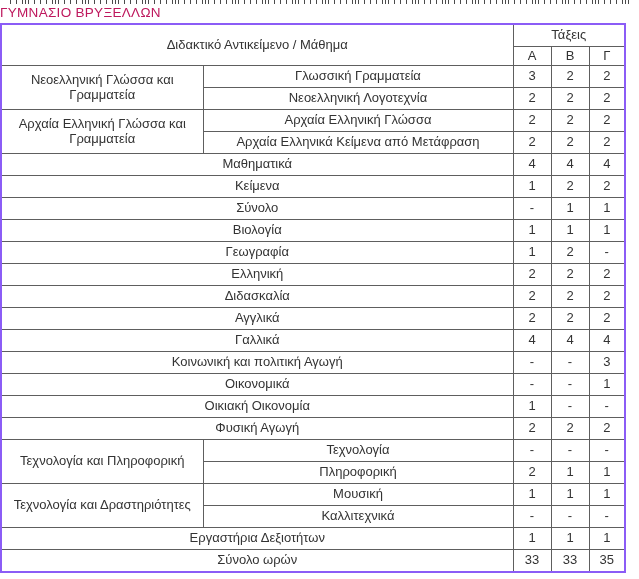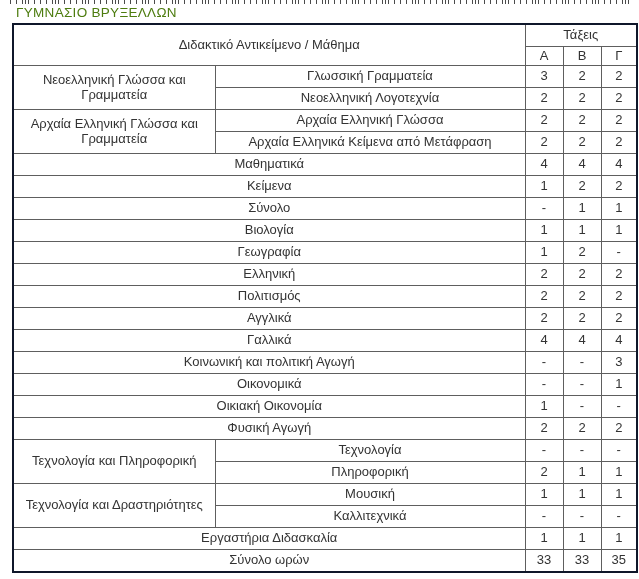--- a/index.html
+++ b/index.html
@@ -19,35 +19,35 @@
     width: 620px;
     height: 4px;
     background-image:
       repeating-linear-gradient(90deg, #4a4a4a 0 1px, transparent 1px 6px),
       repeating-linear-gradient(90deg, #4a4a4a 0 1px, transparent 1px 15px),
       repeating-linear-gradient(90deg, transparent 0 34px, #ffffff 34px 41px);
   }
   .page-title {
     position: absolute;
     top: 5px;
-    left: 16px;
+    left: 0;
     font-size: 13.5px;
     font-weight: 400;
     letter-spacing: 0.3px;
-    color: #4d7c0f;
+    color: #be185d;
     margin: 0;
   }
   table.curriculum {
     position: absolute;
     top: 23px;
-    left: 12px;
+    left: 0;
     width: 624px;
     border-collapse: collapse;
     table-layout: fixed;
-    border: 2px solid #0f172a;
+    border: 2px solid #8b5cf6;
   }
   table.curriculum th,
   table.curriculum td {
     border: 1px solid #5e5e5e;
     font-size: 13px;
     font-weight: 400;
     text-align: center;
     vertical-align: middle;
     padding: 0 3px;
     line-height: 1.15;
@@ -148,21 +148,21 @@
         <td>2</td>
         <td>-</td>
       </tr>
       <tr>
         <td colspan="2">Ελληνική</td>
         <td>2</td>
         <td>2</td>
         <td>2</td>
       </tr>
       <tr>
-        <td colspan="2">Πολιτισμός</td>
+        <td colspan="2">Διδασκαλία</td>
         <td>2</td>
         <td>2</td>
         <td>2</td>
       </tr>
       <tr>
         <td colspan="2">Αγγλικά</td>
         <td>2</td>
         <td>2</td>
         <td>2</td>
       </tr>
@@ -216,21 +216,21 @@
         <td>1</td>
         <td>1</td>
       </tr>
       <tr>
         <td colspan="1">Καλλιτεχνικά</td>
         <td>-</td>
         <td>-</td>
         <td>-</td>
       </tr>
       <tr>
-        <td colspan="2">Εργαστήρια Διδασκαλία</td>
+        <td colspan="2">Εργαστήρια Δεξιοτήτων</td>
         <td>1</td>
         <td>1</td>
         <td>1</td>
       </tr>
       <tr>
         <td colspan="2">Σύνολο ωρών</td>
         <td>33</td>
         <td>33</td>
         <td>35</td>
       </tr>

